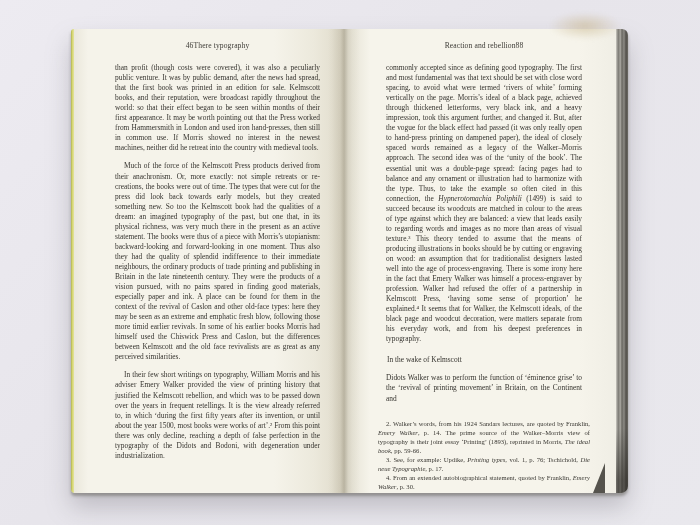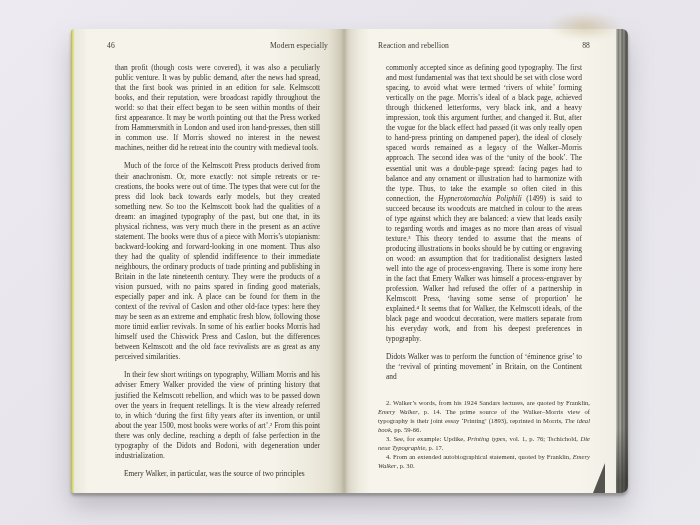--- a/index.html
+++ b/index.html
@@ -56,21 +56,21 @@
   }
   .page-right {
     flex: 0 0 272px;
     width: 272px;
     background: linear-gradient(to right,
       #d7d3c3 0px, #e8e5d8 8px, #f6f4eb 26px, #f6f4eb 235px, #f0eee5 272px);
     padding: 12px 26px 0 34px;
   }
   .running-head {
     display: flex;
-    justify-content: space-between;
+    justify-content: center;
     align-items: baseline;
     font-size: 7.6px;
     color: #3d3b36;
     margin-bottom: 12px;
     letter-spacing: 0.1px;
   }
   .body-text p {
     margin: 8px;
     text-align: justify;
   }
@@ -150,38 +150,38 @@
 
 <div class="scene">
 
   <div class="book">
 
     <div class="cover-edge"></div>
 
     <div class="page page-left">
       <div class="running-head">
         <span>46</span>
-        <span>Modern especially</span>
+        <span>There typography</span>
       </div>
       <div class="body-text">
           <p>than profit (though costs were covered), it was also a peculiarly public venture. It was by public demand, after the news had spread, that the first book was printed in an edition for sale. Kelmscott books, and their reputation, were broadcast rapidly throughout the world: so that their effect began to be seen within months of their first appearance. It may be worth pointing out that the Press worked from Hammersmith in London and used iron hand-presses, then still in common use. If Morris showed no interest in the newest machines, neither did he retreat into the country with medieval tools.</p>
           <p class="indent">Much of the force of the Kelmscott Press products derived from their anachronism. Or, more exactly: not simple retreats or re-creations, the books were out of time. The types that were cut for the press did look back towards early models, but they created something new. So too the Kelmscott book had the qualities of a dream: an imagined typography of the past, but one that, in its physical richness, was very much there in the present as an active statement. The books were thus of a piece with Morris’s utopianism: backward-looking and forward-looking in one moment. Thus also they had the quality of splendid indifference to their immediate neighbours, the ordinary products of trade printing and publishing in Britain in the late nineteenth century. They were the products of a vision pursued, with no pains spared in finding good materials, especially paper and ink. A place can be found for them in the context of the revival of Caslon and other old-face types: here they may be seen as an extreme and emphatic fresh blow, following those more timid earlier revivals. In some of his earlier books Morris had himself used the Chiswick Press and Caslon, but the differences between Kelmscott and the old face revivalists are as great as any perceived similarities.</p>
           <p class="indent">In their few short writings on typography, William Morris and his adviser Emery Walker provided the view of printing history that justified the Kelmscott rebellion, and which was to be passed down over the years in frequent retellings. It is the view already referred to, in which ‘during the first fifty years after its invention, or until about the year 1500, most books were works of art’.² From this point there was only decline, reaching a depth of false perfection in the typography of the Didots and Bodoni, with degeneration under industrialization.</p>
-          <p class="indent">Emery Walker, in particular, was the source of two principles</p>
         </div>
     </div>
 
     <div class="page page-right">
       <div class="running-head">
         <span>Reaction and rebellion</span>
         <span>88</span>
       </div>
       <div class="body-text">
           <p>commonly accepted since as defining good typography. The first and most fundamental was that text should be set with close word spacing, to avoid what were termed ‘rivers of white’ forming vertically on the page. Morris’s ideal of a black page, achieved through thickened letterforms, very black ink, and a heavy impression, took this argument further, and changed it. But, after the vogue for the black effect had passed (it was only really open to hand-press printing on dampened paper), the ideal of closely spaced words remained as a legacy of the Walker–Morris approach. The second idea was of the ‘unity of the book’. The essential unit was a double-page spread: facing pages had to balance and any ornament or illustration had to harmonize with the type. Thus, to take the example so often cited in this connection, the <em>Hypnerotomachia Poliphili</em> (1499) is said to succeed because its woodcuts are matched in colour to the areas of type against which they are balanced: a view that leads easily to regarding words and images as no more than areas of visual texture.³ This theory tended to assume that the means of producing illustrations in books should be by cutting or engraving on wood: an assumption that for traditionalist designers lasted well into the age of process-engraving. There is some irony here in the fact that Emery Walker was himself a process-engraver by profession. Walker had refused the offer of a partnership in Kelmscott Press, ‘having some sense of proportion’ he explained.⁴ It seems that for Walker, the Kelmscott ideals, of the black page and woodcut decoration, were matters separate from his everyday work, and from his deepest preferences in typography.</p>
         </div>
+      <div class="body-text section-heading">In the wake of Kelmscott</div>
       <div class="body-text">
           <p>Didots Walker was to perform the function of ‘éminence grise’ to the ‘revival of printing movement’ in Britain, on the Continent and</p>
         </div>
       <div class="footnotes">
           <p class="footnote">2. Walker’s words, from his 1924 Sandars lectures, are quoted by Franklin, <em>Emery Walker</em>, p. 14. The prime source of the Walker–Morris view of typography is their joint essay ‘Printing’ (1893), reprinted in Morris, <em>The ideal book</em>, pp. 59-66.</p>
           <p class="footnote">3. See, for example: Updike, <em>Printing types</em>, vol. 1, p. 76; Tschichold, <em>Die neue Typographie</em>, p. 17.</p>
           <p class="footnote">4. From an extended autobiographical statement, quoted by Franklin, <em>Emery Walker</em>, p. 30.</p>
         </div>
       <div class="corner-wedge"></div>
     </div>

